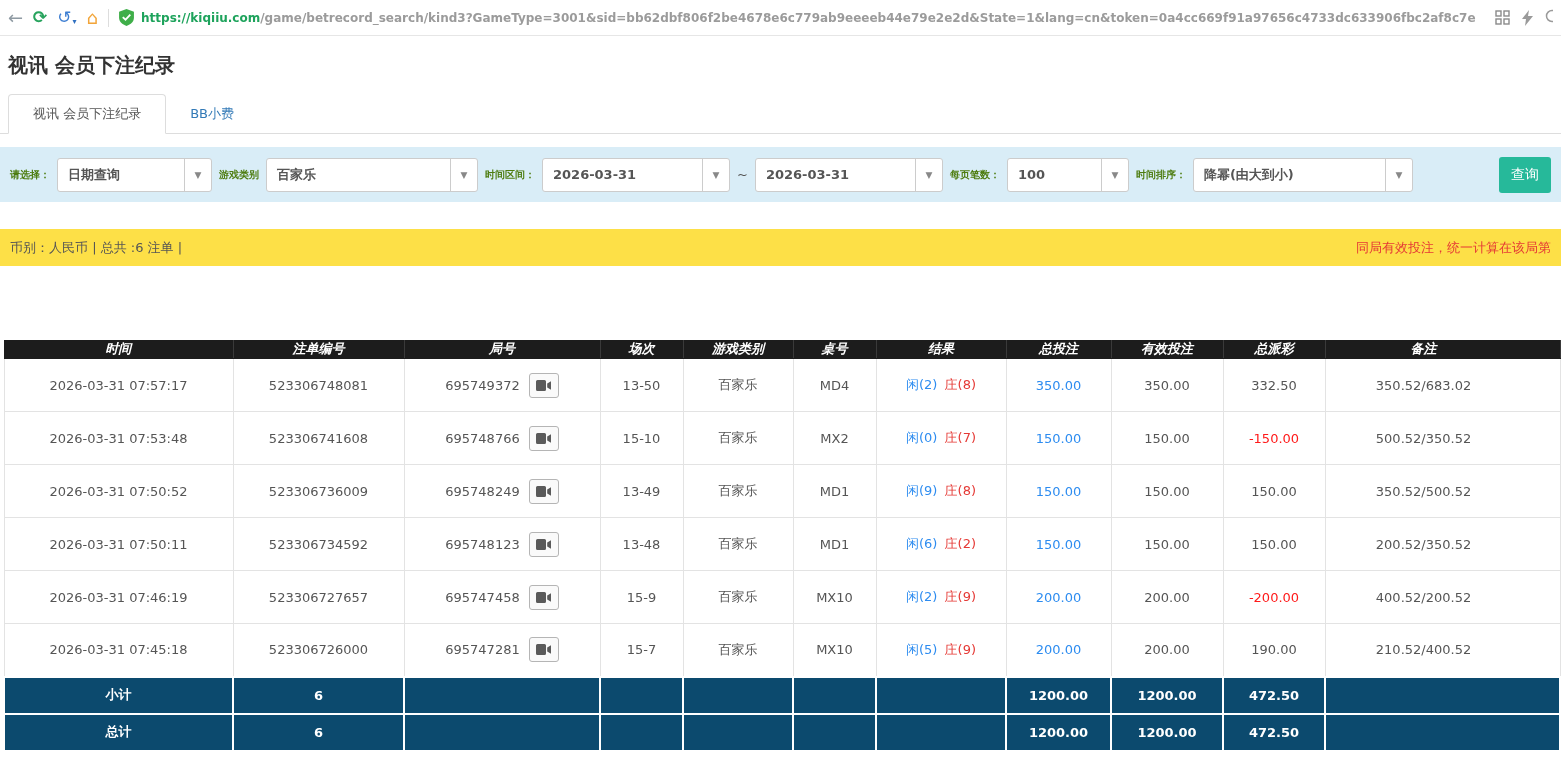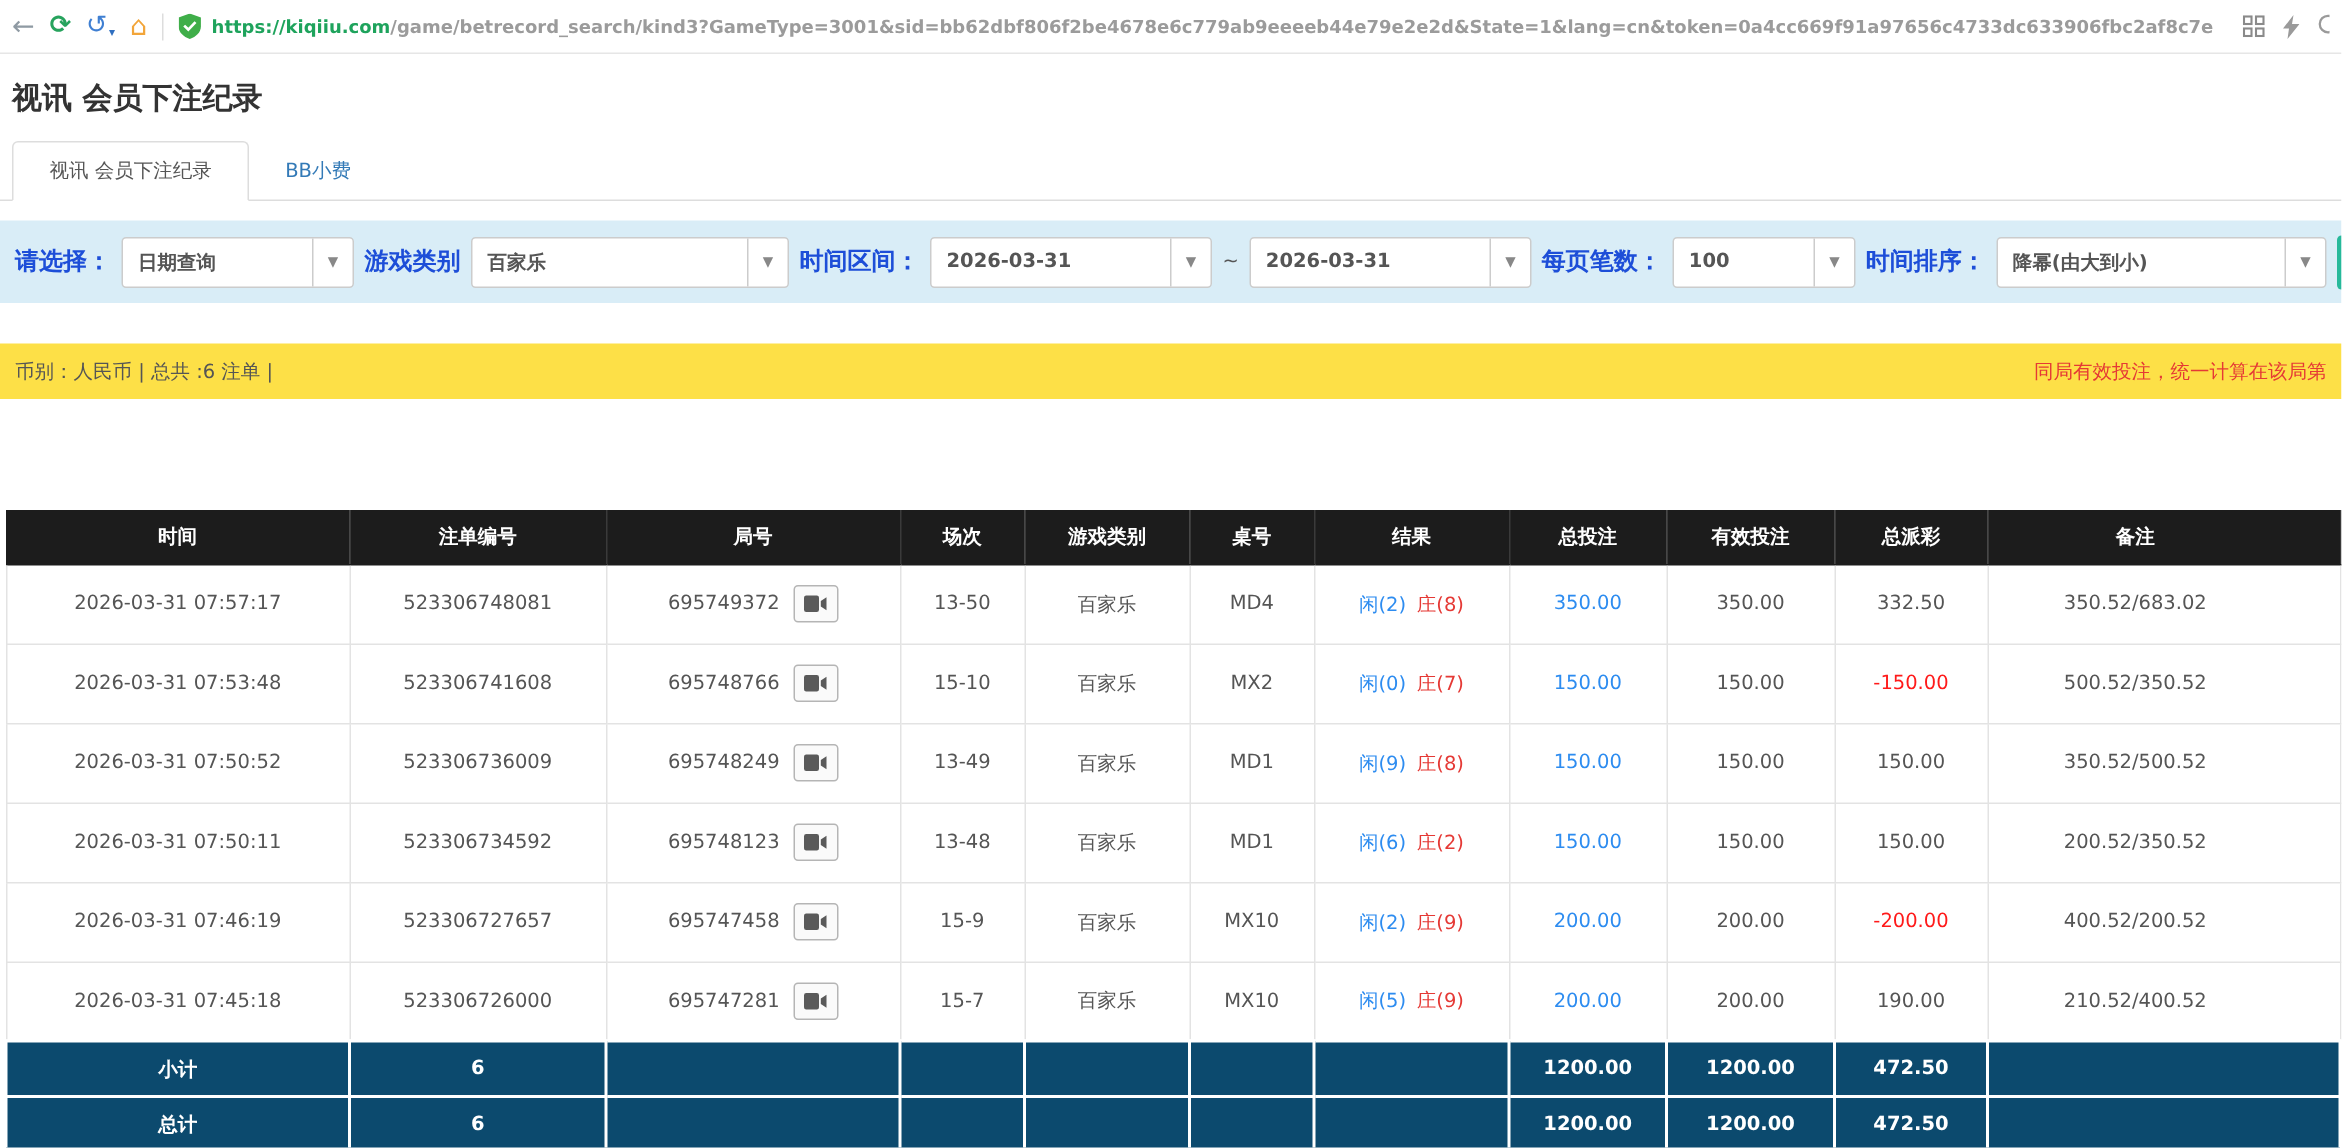--- a/index.html
+++ b/index.html
@@ -31,21 +31,21 @@
   .tabs { display:flex; align-items:flex-end; border-bottom:1px solid #ddd;
     margin-top:15px; padding-left:8px; }
   .tab { font-size:13px; padding:10px 24px; cursor:pointer; }
   .tab.active { background:#fff; border:1px solid #ddd; border-bottom:1px solid #fff;
     margin-bottom:-1px; border-radius:4px 4px 0 0; color:#555; }
   .tab.inactive { color:#337ab7; }
 
   
   .filter-bar { margin-top:13px; background:#d9edf7; height:55px;
     display:flex; align-items:center; padding:0 10px; gap:7px; overflow:hidden; }
-  .filter-label { font-size:16px; font-weight:bold; color:#1d4ed8; white-space:nowrap; }
+  .filter-label { font-size:10px; font-weight:bold; color:#4d7c0f; white-space:nowrap; }
   .tilde { font-size:13px; color:#555; }
   .select { background:#fff; border:1px solid #ccc; border-radius:3px; height:34px;
     display:flex; align-items:center; justify-content:space-between;
     font-size:13px; color:#555; cursor:pointer; flex-shrink:0;font-weight:bold; }
   .select .val { padding-left:10px; white-space:nowrap; overflow:hidden; }
   .select .caret-box { width:27px; align-self:stretch; border-left:1px solid #ccc;
     display:flex; align-items:center; justify-content:center; color:#888; font-size:9px; }
   .w1{width:155px}.w2{width:212px}.w3{width:188px}.w4{width:188px}.w5{width:122px}.w6{width:220px}
   .search-btn { margin-left:auto; background:#26b99a; color:#fff; border:none;
     height:36px; min-width:48px; padding:0 12px; font-size:14px; border-radius:3px;
@@ -54,22 +54,22 @@
   
   .summary-bar { margin-top:27px; background:#fde047; height:37px;
     display:flex; align-items:center; justify-content:space-between;
     padding:0 10px; font-size:13px; overflow:hidden; }
   .summary-left { color:#555; white-space:nowrap; }
   .summary-right { color:#e53935; white-space:nowrap; }
 
   
   table { border-collapse:collapse; table-layout:fixed; width:1558px;
     margin:74px 0 0 3px; font-size:13px; }
-  thead th { background:#1c1c1c; color:#fff; font-weight:bold; height:36px;
-    border-right:1px solid #3a3a3a; border-bottom:1px solid #1c1c1c; text-align:center; }
+  thead th { background:#1c1c1c; color:#fff; font-weight:bold; height:18px;
+    border-right:1px solid #3a3a3a; border-bottom:1px solid #1c1c1c; text-align:center;font-style:italic; }
   tbody td { background:#fff; border:1px solid #e3e3e3; height:53px;
     text-align:center; color:#555; }
   .col-remark { text-align:center; padding-right:38px; }
   .round-wrap { display:inline-flex; align-items:center; }
   .video-btn { width:30px; height:25px; background:#fafafa; border:1px solid #b5b5b5;
     border-radius:3px; display:inline-flex; align-items:center; justify-content:center;
     margin-left:9px; cursor:pointer; }
   .xian { color:#2d8cf0; margin-right:3px; }
   .zhuang { color:#e53935; }
   .betlink { color:#2d8cf0; text-decoration:none; cursor:pointer; }

